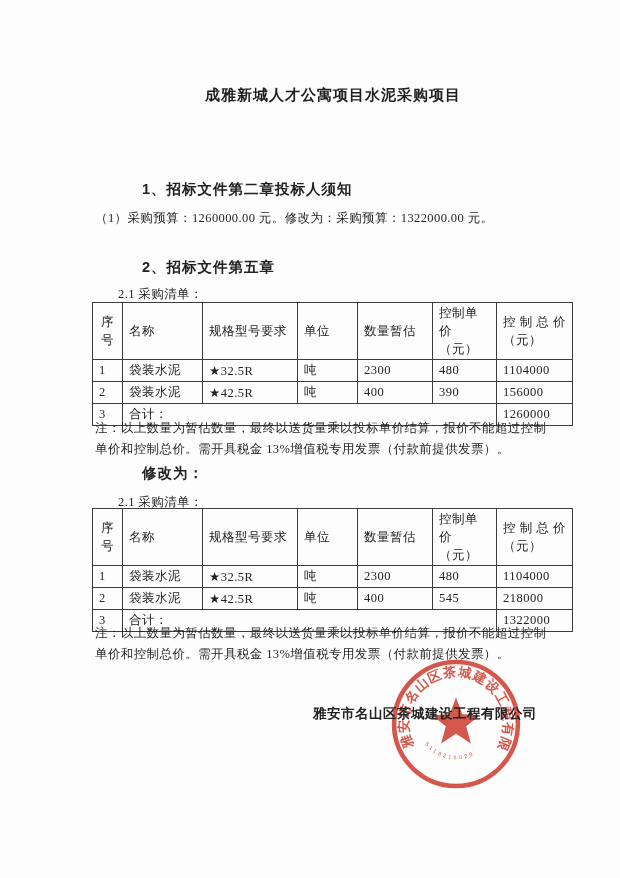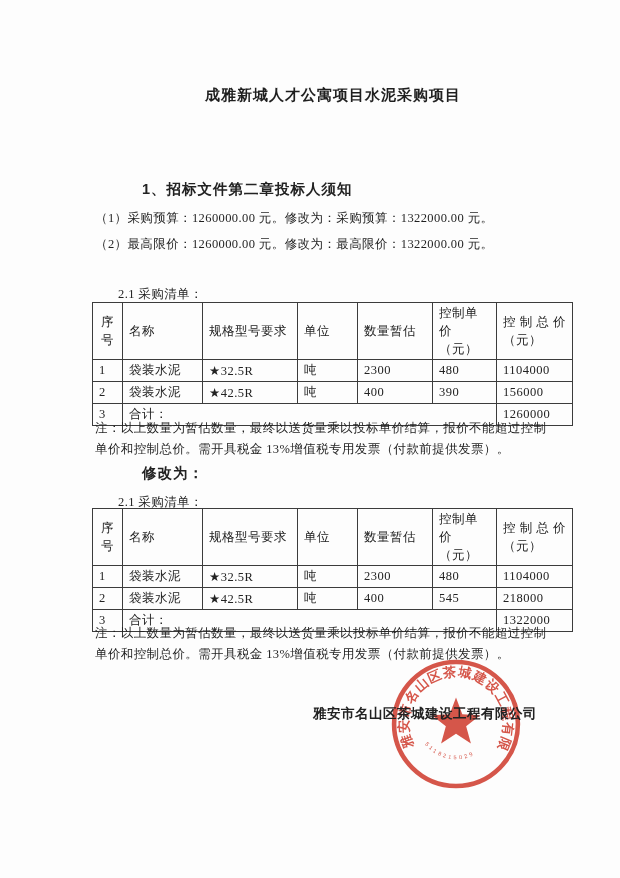--- a/index.html
+++ b/index.html
@@ -72,22 +72,22 @@
       <text font-size="5.5" fill="#cf392b" letter-spacing="2.5" font-family="Liberation Sans, sans-serif">
         <textPath href="#serialPath" startOffset="8">5118215029</textPath>
       </text>
     </svg>
   </div>
 
   <div class="center-line title1 txt" style="top:86px">成雅新城人才公寓项目水泥采购项目</div>
 
   <div class="abs h-sans sec-head" style="left:95px; top:180px">1、招标文件第二章投标人须知</div>
   <div class="abs body-line" style="left:95px; top:210px">（1）采购预算：1260000.00 元。修改为：采购预算：1322000.00 元。</div>
-  <div class="abs body-line" style="left:95px; top:236px">（2）最高限价：1260000.00 元。修改为：最高限价：1322000.00 元。</div>
-
+
+  <div class="abs h-sans sec-head" style="left:95px; top:258px">2、招标文件第五章</div>
   <div class="abs body-line" style="left:118px; top:286px">2.1 采购清单：</div>
 
   <table class="sheet-table" style="top:302px">
     <colgroup>
       <col style="width:30px">
         <col style="width:80px">
         <col style="width:95px">
       <col style="width:60px">
         <col style="width:75px">
         <col style="width:64px">

